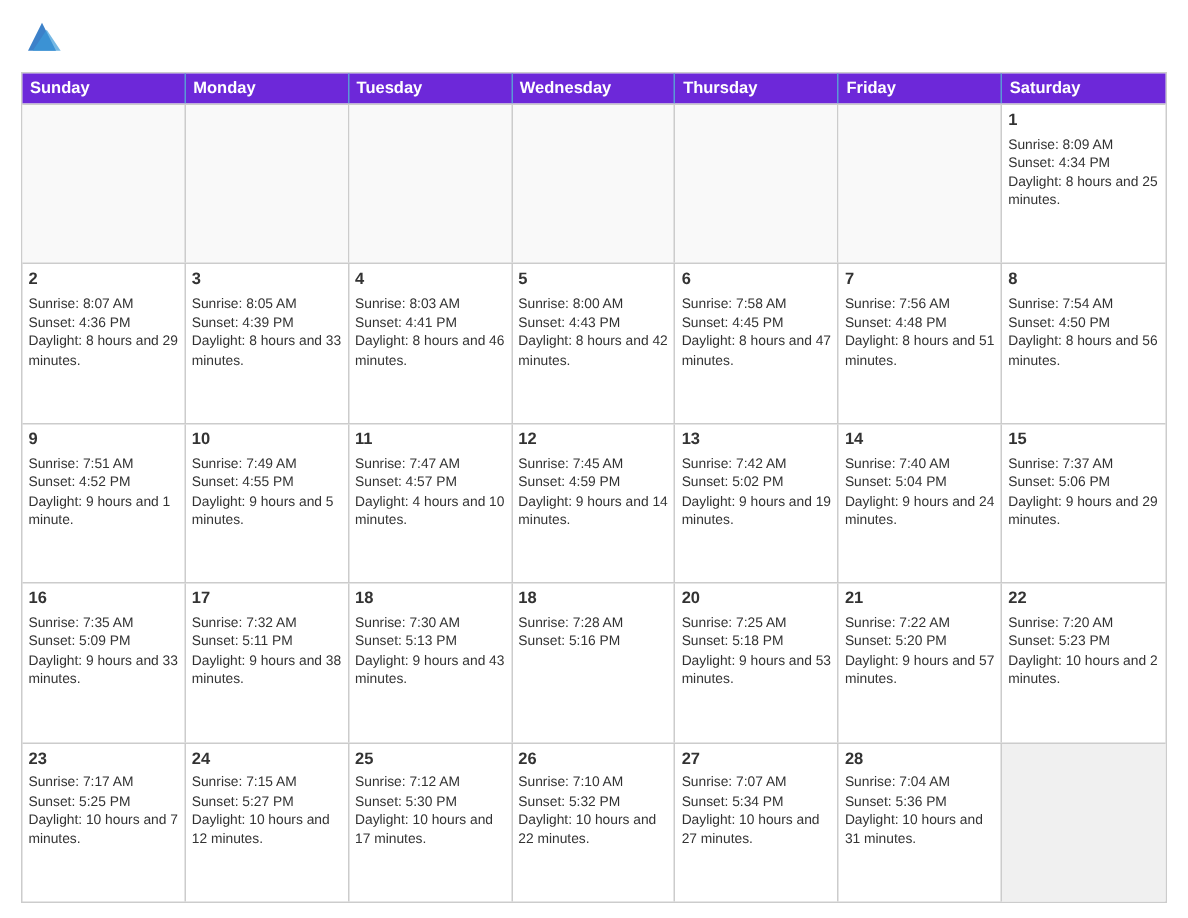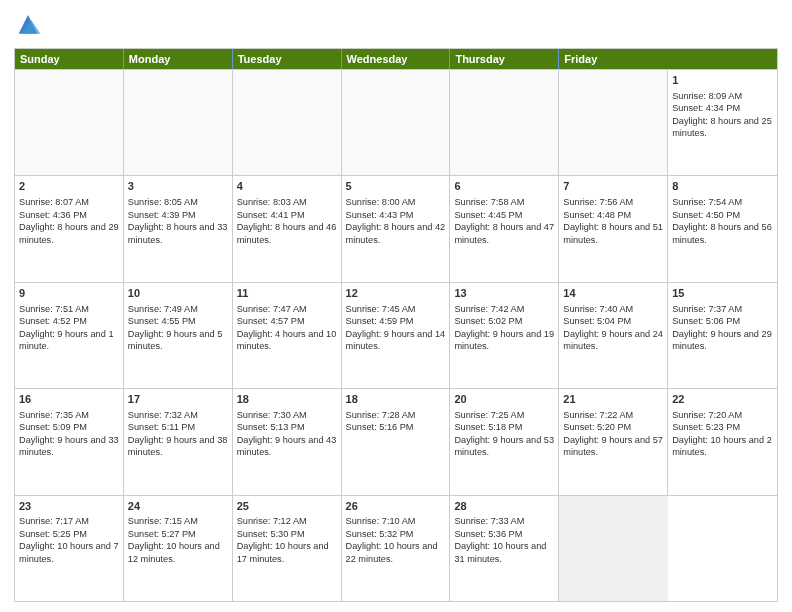--- a/index.html
+++ b/index.html
@@ -55,21 +55,21 @@
     }
     .calendar {
       flex: 1;
       display: flex;
       flex-direction: column;
       border: 1px solid #ccc;
     }
     .cal-header {
       display: grid;
       grid-template-columns: repeat(7, 1fr);
-      background: #4d7c0f;
+      background: #6d28d9;
     }
     .cal-header-cell {
       color: #fff;
       font-size: 11px;
       font-weight: bold;
       padding: 4px 5px;
       border-right: 1px solid #5a9ad5;
     }
     .cal-header-cell:last-child { border-right: none; }
     .cal-body {
@@ -124,20 +124,21 @@
   </div>
 
   <div class="calendar">
     <div class="cal-header">
     <div class="cal-header-cell">Sunday</div>
         <div class="cal-header-cell">Monday</div>
         <div class="cal-header-cell">Tuesday</div>
         <div class="cal-header-cell">Wednesday</div>
         <div class="cal-header-cell">Thursday</div>
         <div class="cal-header-cell">Friday</div>
+        <div class="cal-header-cell">Saturday</div>
       </div>
     <div class="cal-body">
     <div class="cal-row">
           <div class="cal-cell empty"></div>
           <div class="cal-cell empty"></div>
           <div class="cal-cell empty"></div>
           <div class="cal-cell empty"></div>
           <div class="cal-cell empty"></div>
           <div class="cal-cell empty"></div>
           <div class="cal-cell">
@@ -297,22 +298,28 @@
             <div>Sunset: 5:30 PM</div>
             <div>Daylight: 10 hours and 17 minutes.</div>
           </div>
           <div class="cal-cell">
             <span class="day-num">26</span>
             <div>Sunrise: 7:10 AM</div>
             <div>Sunset: 5:32 PM</div>
             <div>Daylight: 10 hours and 22 minutes.</div>
           </div>
           <div class="cal-cell">
+            <span class="day-num">27</span>
+            <div>Sunrise: 7:07 AM</div>
+            <div>Sunset: 5:34 PM</div>
+            <div>Daylight: 10 hours and 27 minutes.</div>
+          </div>
+          <div class="cal-cell">
             <span class="day-num">28</span>
-            <div>Sunrise: 7:33 AM</div>
+            <div>Sunrise: 7:04 AM</div>
             <div>Sunset: 5:36 PM</div>
             <div>Daylight: 10 hours and 31 minutes.</div>
           </div>
           <div class="cal-cell empty shaded"></div>
         </div>
       </div>
   </div>
 </div>
 
 </body></html>

